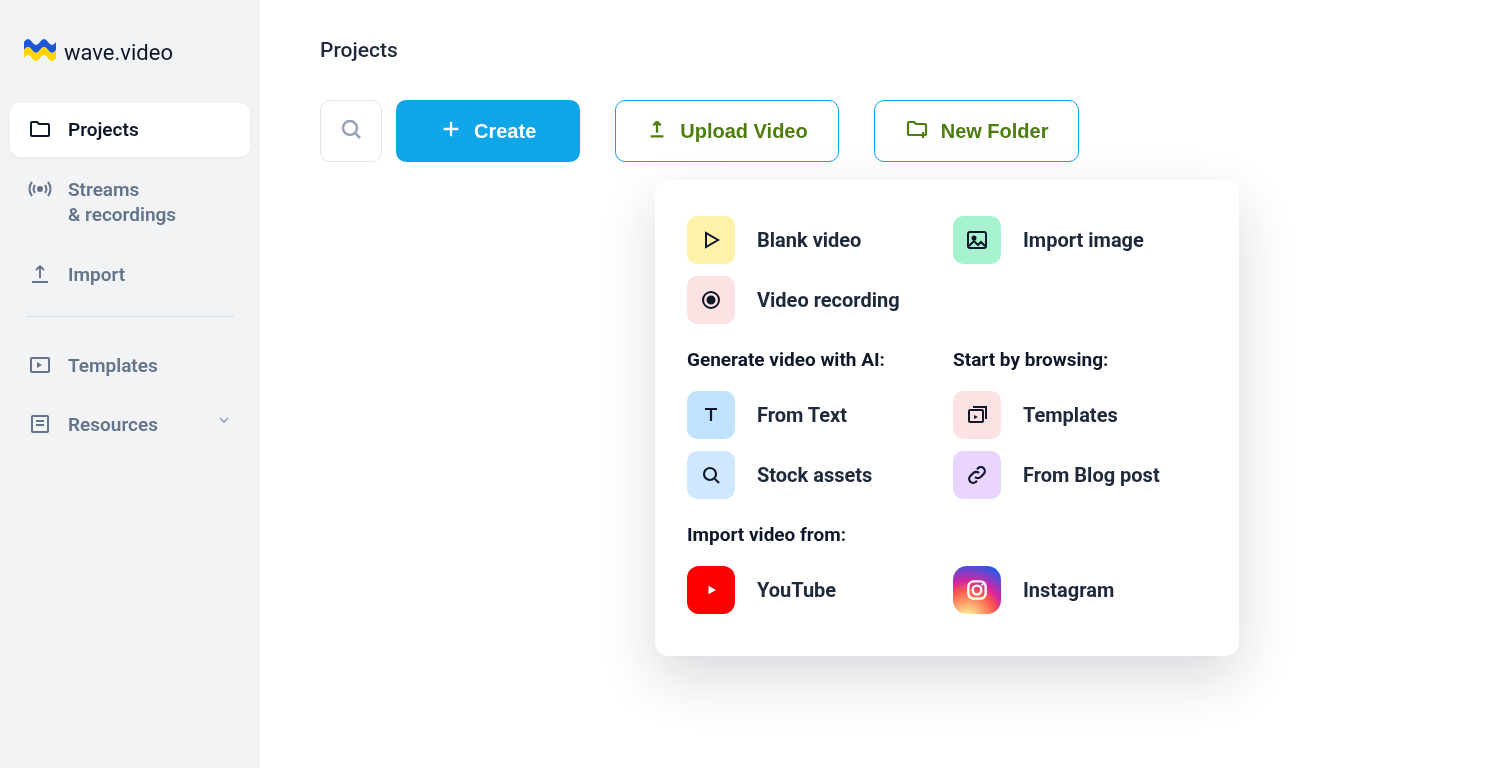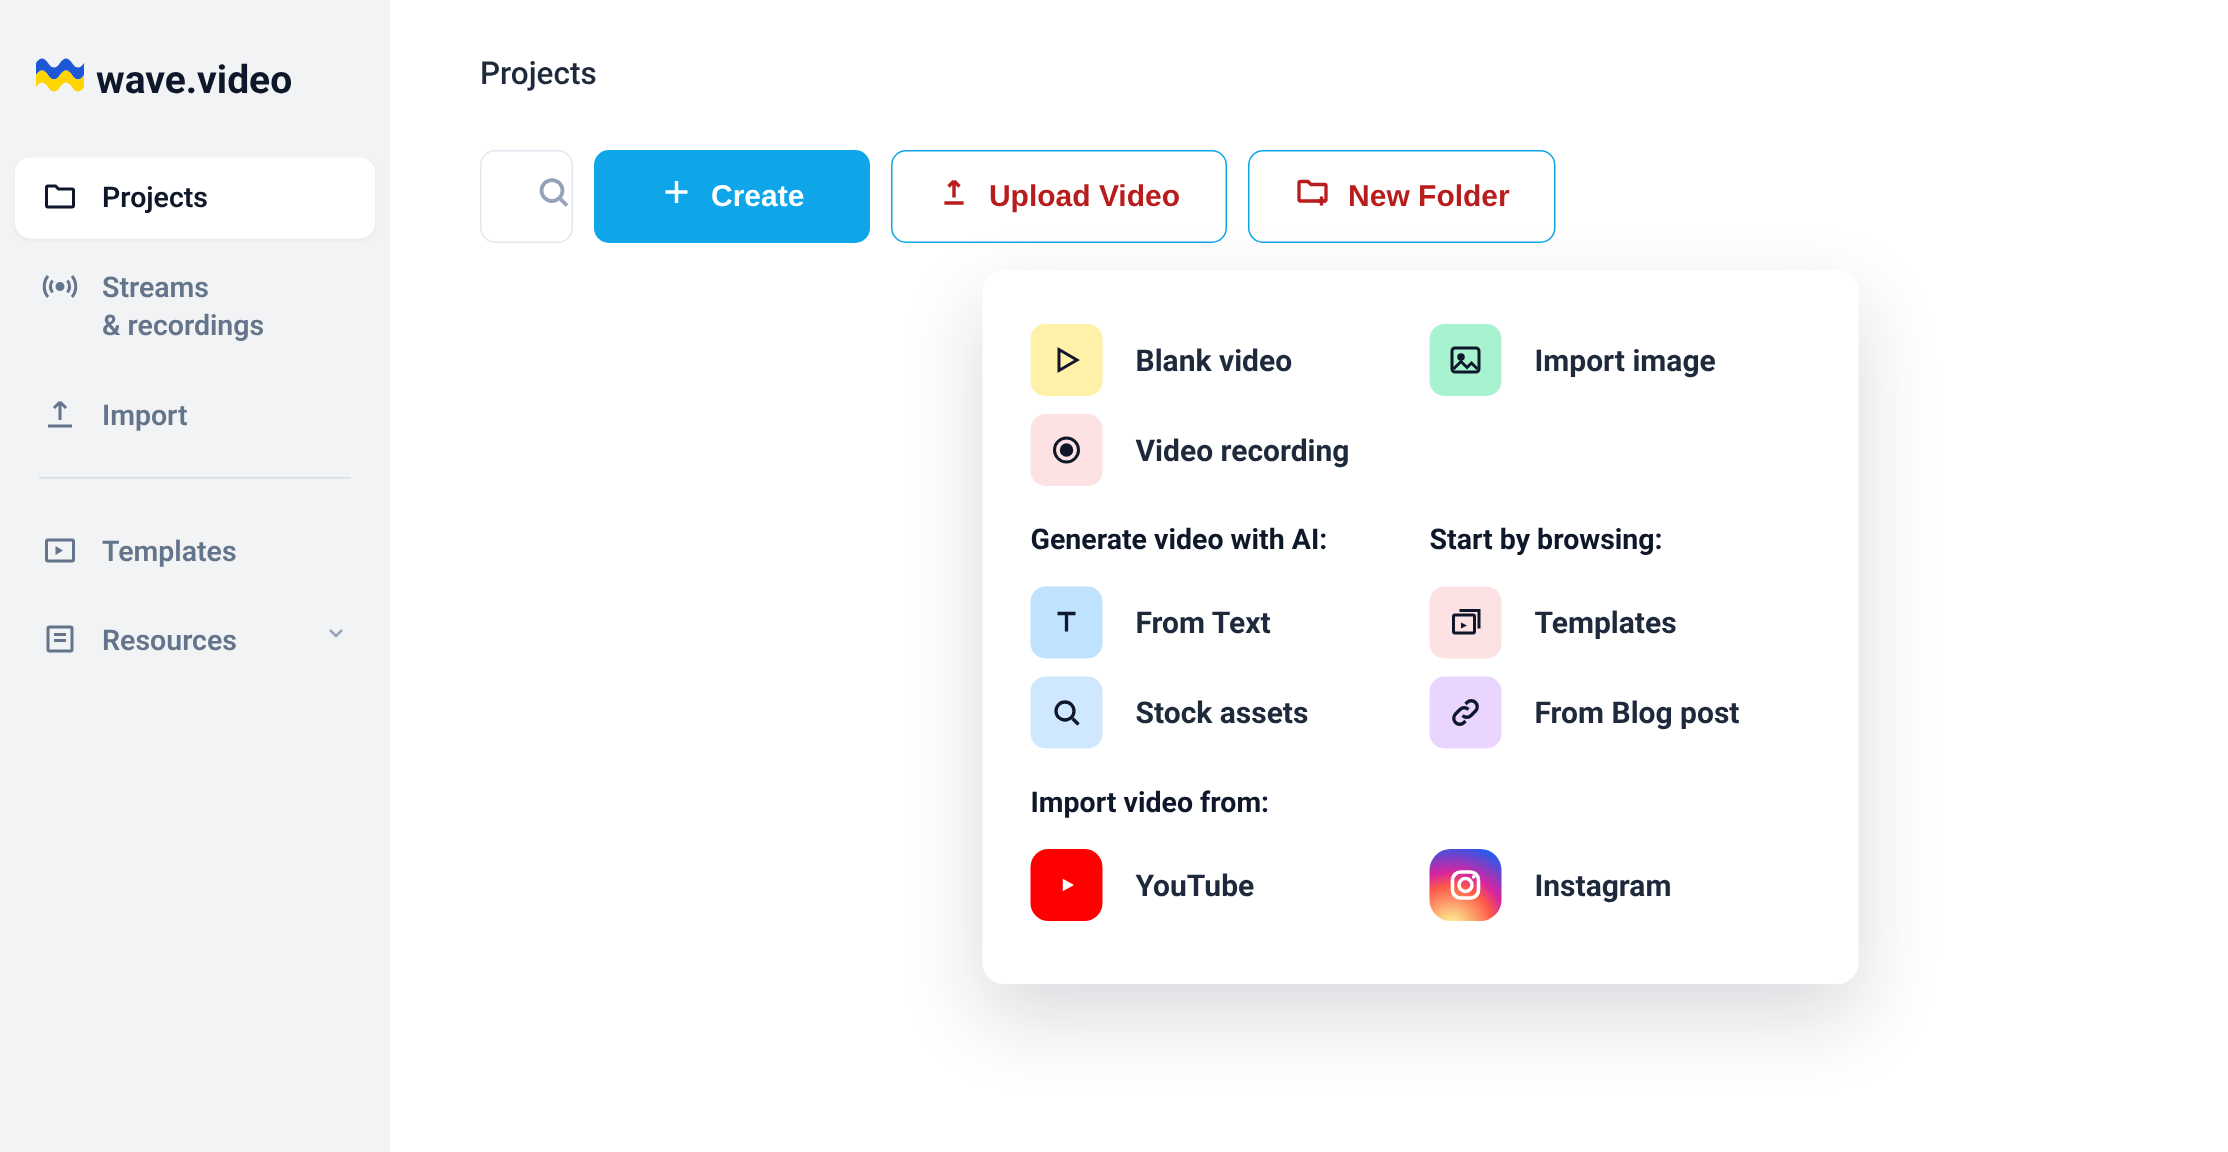--- a/index.html
+++ b/index.html
@@ -18,22 +18,22 @@
     width: 260px;
     background: #f1f3f5;
     padding: 38px 10px 0 10px;
     flex-shrink: 0;
   }
   .logo {
     display: flex;
     align-items: center;
     gap: 8px;
     padding: 0 14px 36px 14px;
-    font-weight: 700;
-    font-size: 26px;
+    font-weight: 400;
+    font-size: 22px;
     color: #0f172a;
   }
   .logo svg { flex-shrink: 0; }
   .nav-item {
     display: flex;
     align-items: flex-start;
     gap: 16px;
     padding: 14px 18px;
     border-radius: 10px;
     font-size: 19px;
@@ -75,42 +75,43 @@
     gap: 14px;
     align-items: center;
   }
   .btn {
     height: 62px;
     border-radius: 10px;
     font-size: 20px;
     font-weight: 700;
     display: inline-flex;
     align-items: center;
-    justify-content: flex-end;
+    justify-content: center;
     gap: 12px;
     cursor: pointer;
     border: none;
     padding: 0 30px;
   }
   .btn-icon-only {
     width: 62px;
     padding: 0;
     background: #ffffff;
     border: 1.5px solid #e2e8f0;
     color: #94a3b8;
   }
   .btn-primary {
     background: #0ea5e9;
     color: #ffffff;
     padding: 0 44px;
   }
   .btn-outline {
     background: #ffffff;
     border: 1.5px solid #0ea5e9;
-    color: #b91c1c;
+    color: #4d7c0f;
+    margin-left: 21px;
   }
   .btn svg { flex-shrink: 0; }
 
   
   .dropdown {
     position: absolute;
     top: 180px;
     left: 395px;
     width: 584px;
     background: #ffffff;

